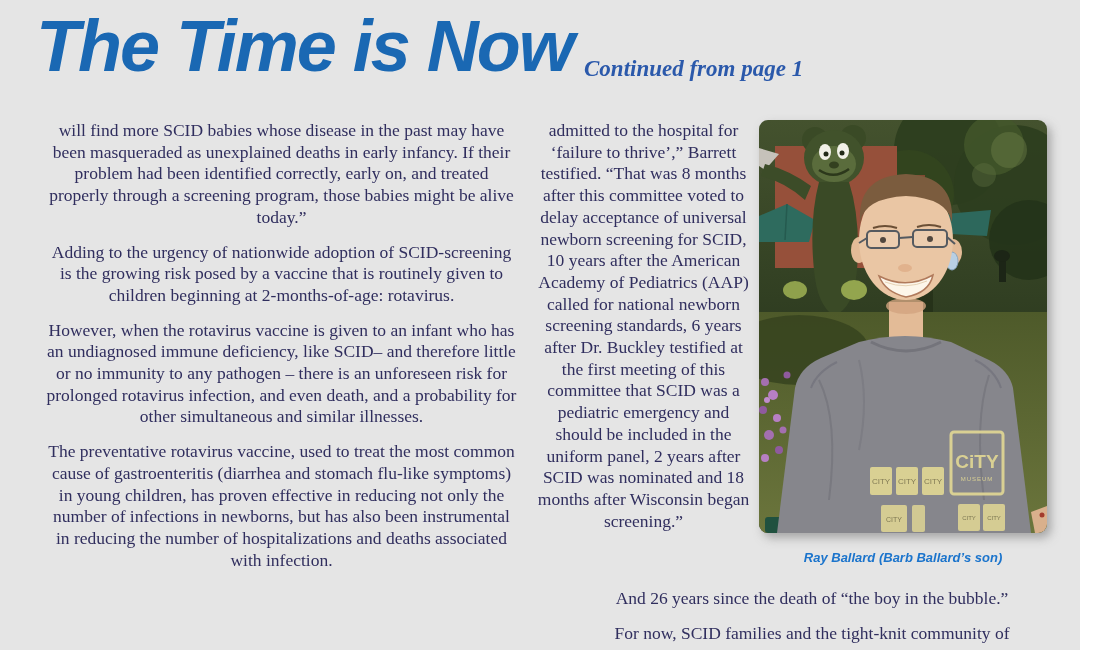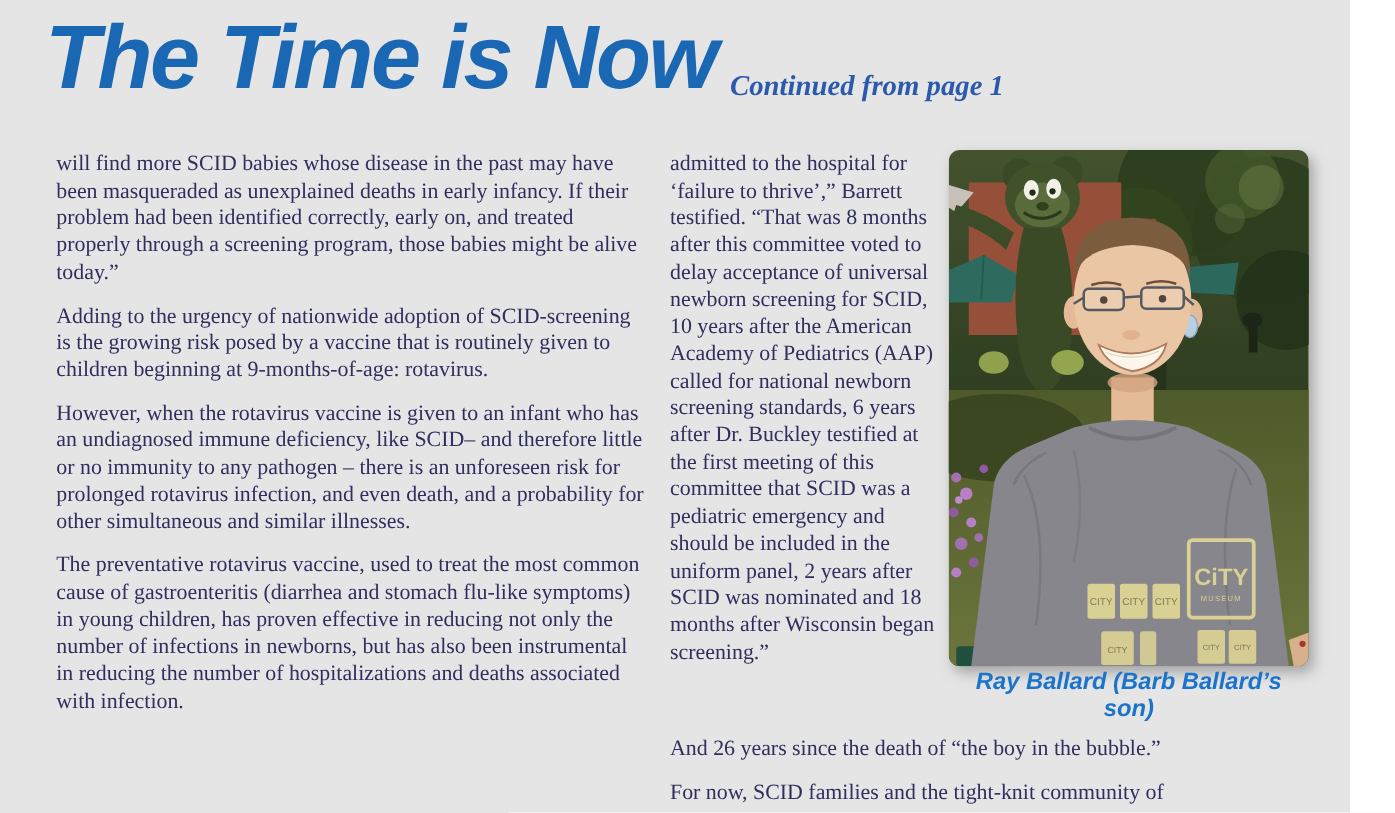--- a/index.html
+++ b/index.html
@@ -18,46 +18,46 @@
     position:absolute; left:584px; top:56px;
     font-family:"Liberation Serif", serif;
     font-style:italic; font-weight:600;
     font-size:23px; color:#2b59ab; white-space:nowrap;
   }
   .col-left  { position:absolute; left:45px;  top:120px; width:473px; }
   .col-mid   { position:absolute; left:536px; top:120px; width:215px; }
   .bottom-text { position:absolute; left:536px; top:588px; width:552px; }
   p.body {
     margin:0 0 13px 0; font-size:17.5px; line-height:21.7px;
-    color:#302e5e; text-align:left;
+    color:#302e5e; text-align:center;
   }
   .photo-wrap { position:absolute; left:759px; top:120px; width:288px; }
   .photo {
     display:block; width:288px; height:413px; border-radius:9px;
     overflow:hidden; box-shadow:4px 5px 10px rgba(105,105,105,.5);
   }
   .caption {
-    margin-top:2px; text-align:center;
+    margin-top:17px; text-align:center;
     font-family:"Liberation Sans", sans-serif;
     font-style:italic; font-weight:bold;
-    font-size:19px; color:#1b74cc;
+    font-size:13px; color:#1b74cc;
   }
   .svgtxt { font-family:"Liberation Sans", sans-serif; }
 </style>
 </head>
 <body>
 
 <div class="page">
 
   <div class="title">The Time is Now</div>
   <div class="continued">Continued from page 1</div>
 
   <div class="col-left">
     <p class="body">will find more SCID babies whose disease in the past may have been masqueraded as unexplained deaths in early infancy. If their problem had been identified correctly, early on, and treated properly through a screening program, those babies might be alive today.”</p>
-    <p class="body">Adding to the urgency of nationwide adoption of SCID-screening is the growing risk posed by a vaccine that is routinely given to children beginning at 9-months-of-age: rotavirus.</p>
+    <p class="body">Adding to the urgency of nationwide adoption of SCID-screening is the growing risk posed by a vaccine that is routinely given to children beginning at 2-months-of-age: rotavirus.</p>
     <p class="body">However, when the rotavirus vaccine is given to an infant who has an undiagnosed immune deficiency, like SCID– and therefore little or no immunity to any pathogen – there is an unforeseen risk for prolonged rotavirus infection, and even death, and a probability for other simultaneous and similar illnesses.</p>
     <p class="body">The preventative rotavirus vaccine, used to treat the most common cause of gastroenteritis (diarrhea and stomach flu-like symptoms) in young children, has proven effective in reducing not only the number of infections in newborns, but has also been instrumental in reducing the number of hospitalizations and deaths associated with infection.</p>
   </div>
 
   <div class="col-mid">
     <p class="body">admitted to the hospital for ‘failure to thrive’,” Barrett testified. “That was 8 months after this committee voted to delay acceptance of universal newborn screening for SCID, 10 years after the American Academy of Pediatrics (AAP) called for national newborn screening standards, 6 years after Dr. Buckley testified at the first meeting of this committee that SCID was a pediatric emergency and should be included in the uniform panel, 2 years after SCID was nominated and 18 months after Wisconsin began screening.”</p>
   </div>
 
   <div class="bottom-text">
     <p class="body">And 26 years since the death of “the boy in the bubble.”</p>

